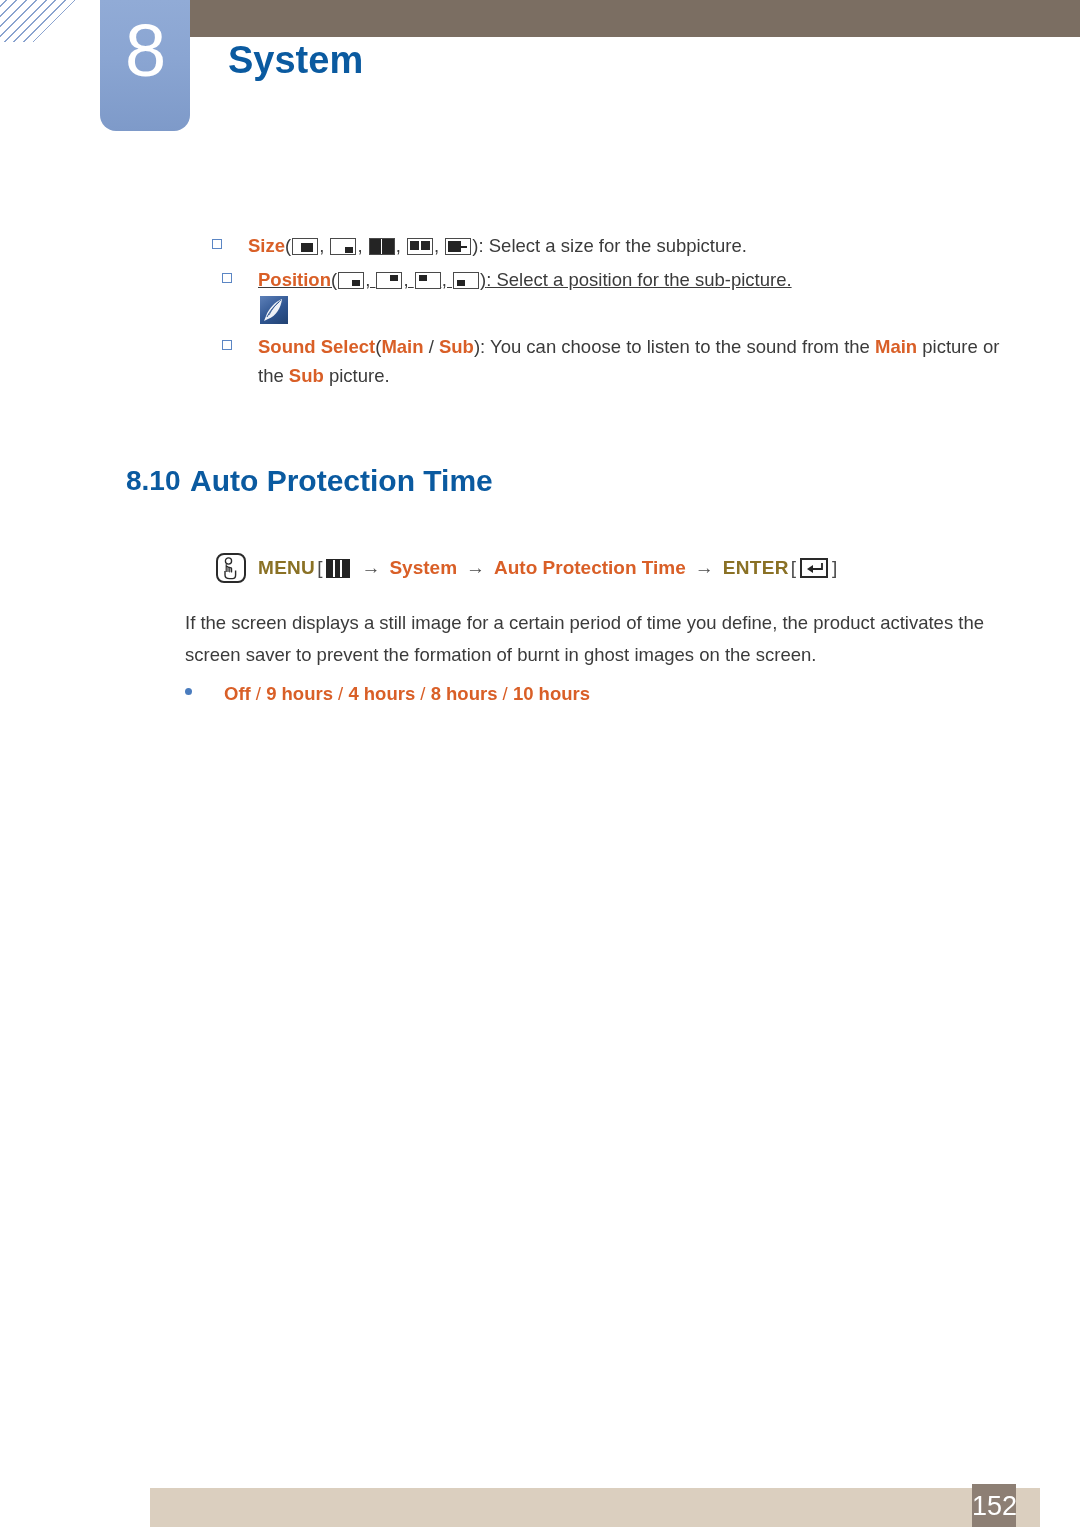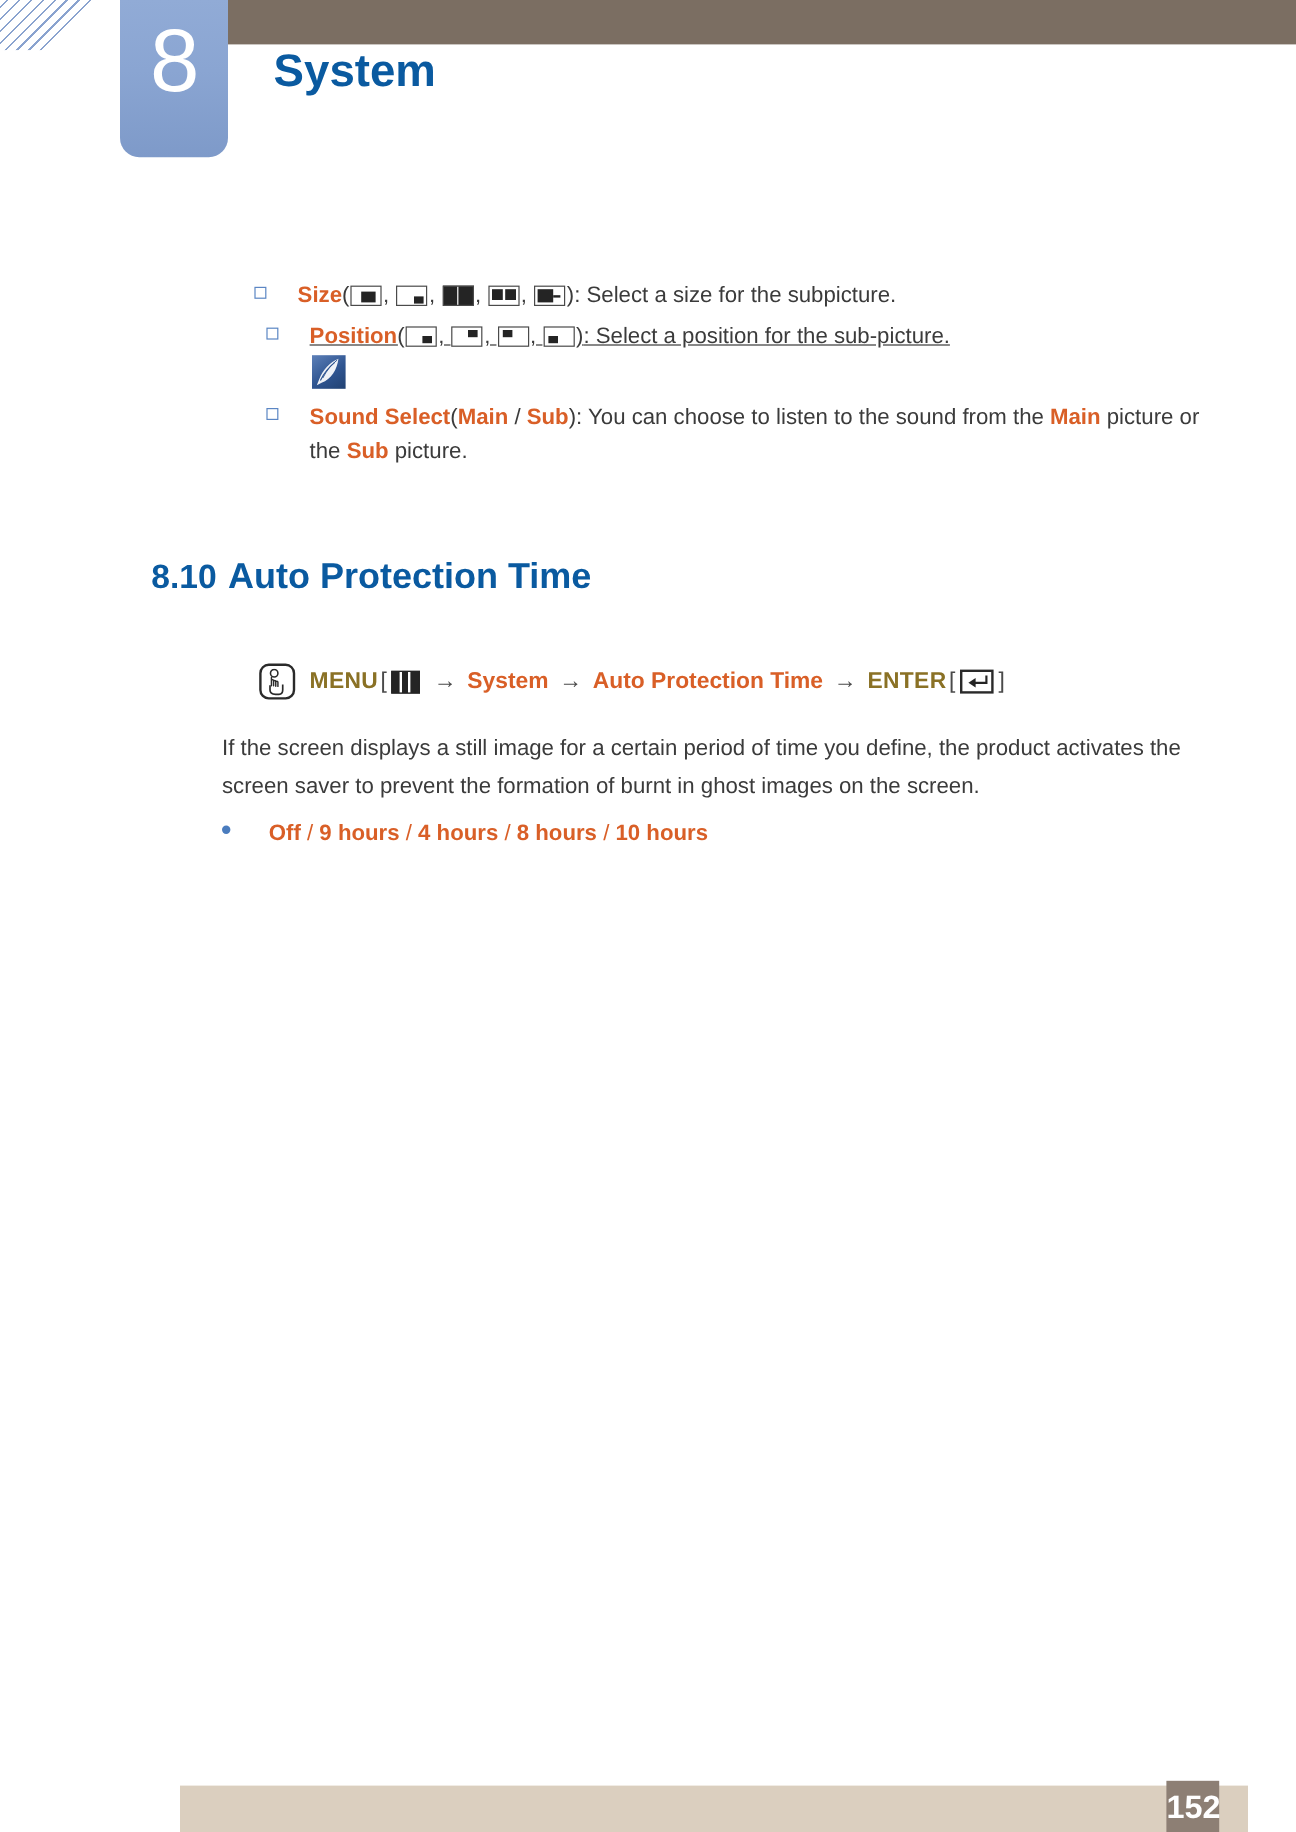--- a/index.html
+++ b/index.html
@@ -238,21 +238,21 @@
     width: 44px; height: 43px;
     background: #8d7f74;
   }
   .page-num {
     position: absolute;
     left: 972px; top: 1491px;
     width: 44px;
     text-align: center;
     font-size: 27px;
     line-height: 31px;
-    font-weight: 700;
+    font-weight: 400;
     color: #ffffff;
   }
 </style>
 </head>
 <body>
 
 <div class="hatch"></div>
 <div class="brown-bar"></div>
 <div class="chapter-tab">
   <div class="chapter-num">8</div>

